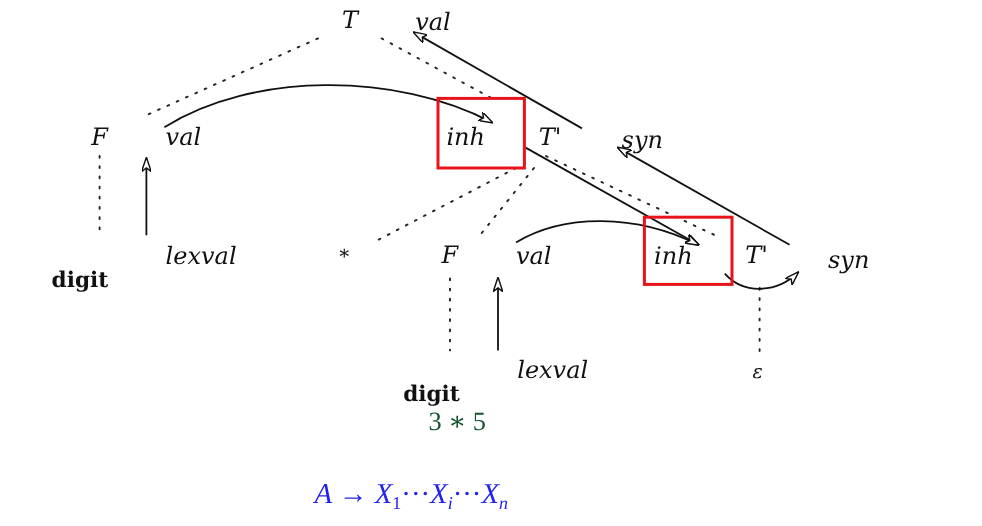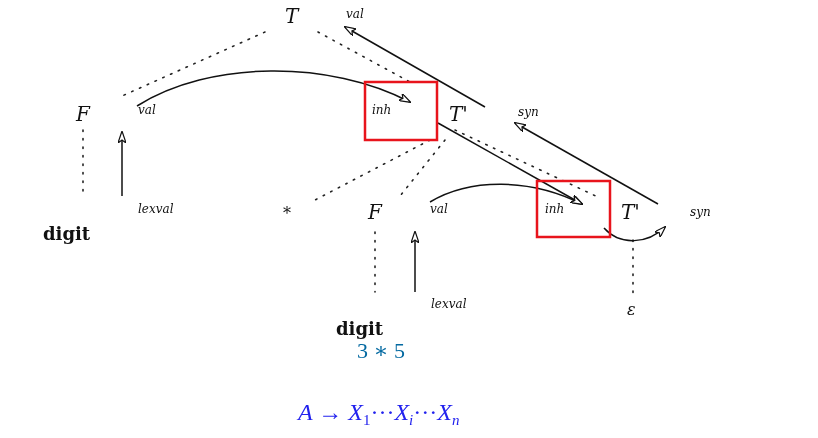--- a/index.html
+++ b/index.html
@@ -1,24 +1,24 @@
 <!DOCTYPE html>
 <html><head>
 <meta charset="utf-8">
 <style>
   html, body { margin:0; padding:0; background:#ffffff; }
   #canvas { position:relative; width:818px; height:438px; overflow:hidden; background:#fff; }
   svg { position:absolute; left:0; top:0; }
   .lbl { position:absolute; font-family:"DejaVu Serif", "Liberation Serif", serif; color:#111; white-space:nowrap; line-height:1; }
-  .it { font-style:italic; font-size:12px; }
+  .it { font-style:italic; font-size:20px; }
   .nt { font-style:italic; font-size:20px; }
   .bold { font-weight:bold; font-size:18px;margin-top:22px; }
   .caption { position:absolute; font-family:"Liberation Serif", "DejaVu Serif", serif; white-space:nowrap; line-height:1; }
-  .teal { color:#0369a1; font-size:22px; }
-  .blue { color:#2222ee; font-size:24px; font-style:italic;margin-left:36px; }
+  .teal { color:#14532d; font-size:22px; }
+  .blue { color:#2222ee; font-size:24px; font-style:italic; }
   .blue .up { font-style:normal; }
   sub { font-size:15px; vertical-align:-5px; }
 </style>
 </head>
 <body>
 
 <div id="canvas">
   <svg width="818" height="438" viewBox="0 0 818 438">
     <defs>
       <marker id="ah" markerWidth="12" markerHeight="8" refX="11" refY="4" orient="auto" markerUnits="userSpaceOnUse">

